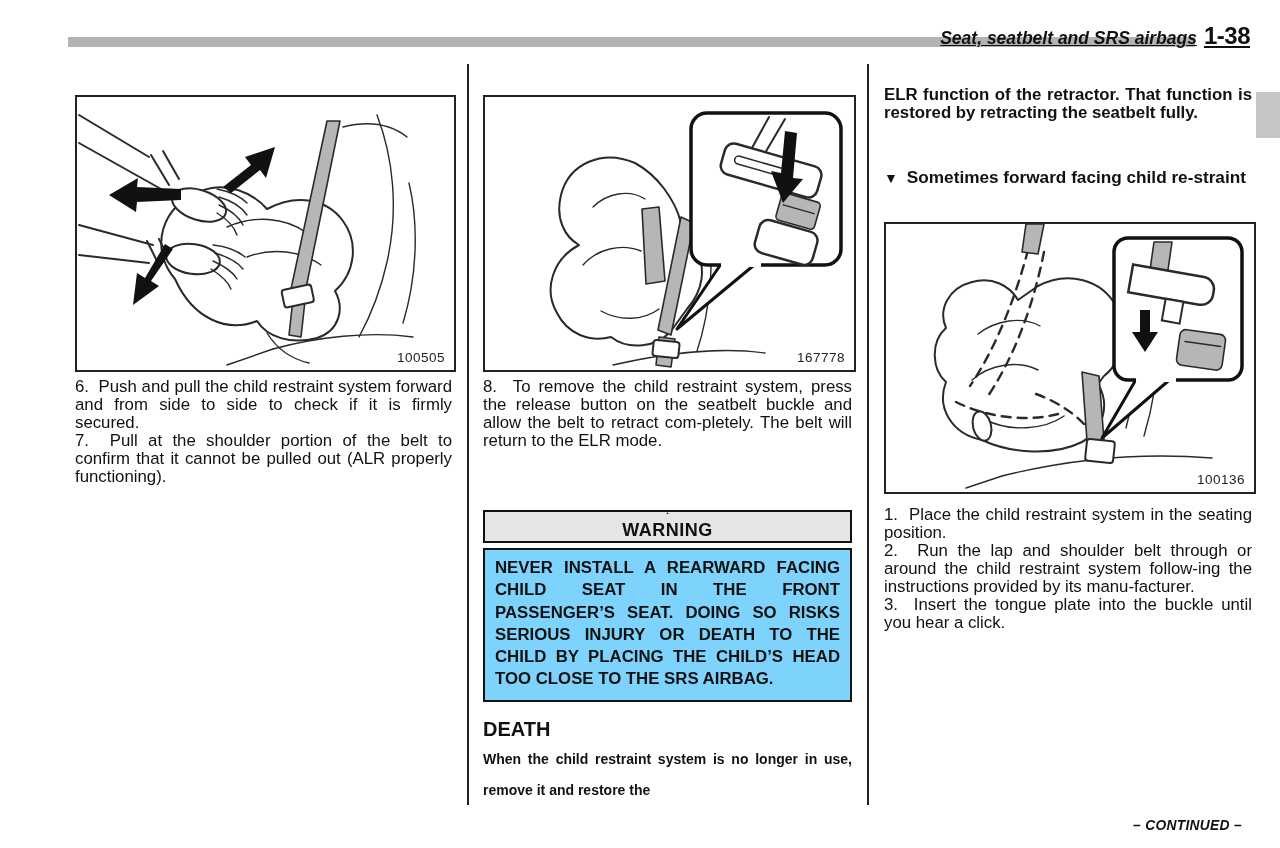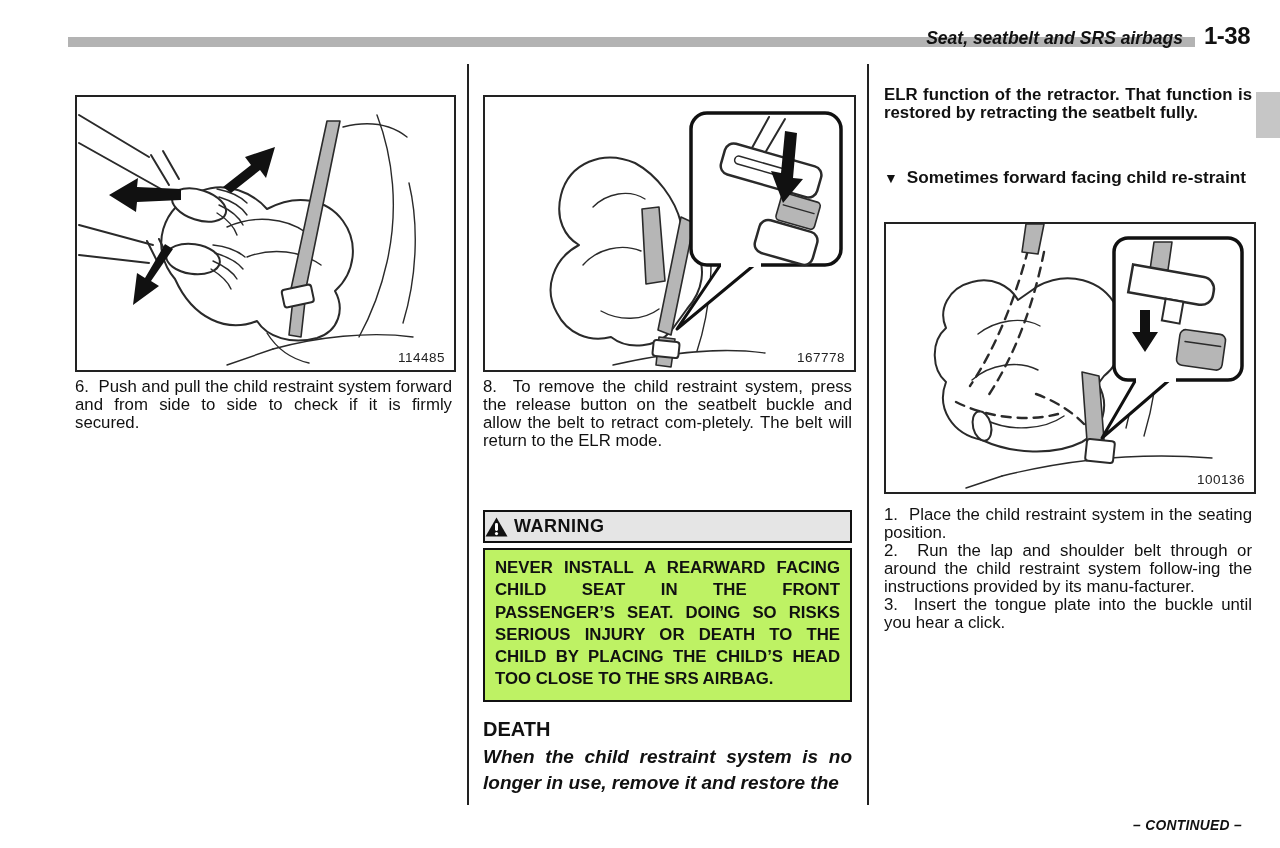--- a/index.html
+++ b/index.html
@@ -2,21 +2,21 @@
 <html><head>
 <meta charset="utf-8">
 <style>
   html,body{margin:0;padding:0;background:#ffffff;}
   .page{
     position:relative;width:1280px;height:848px;background:#fff;overflow:hidden;
     font-family:"Liberation Sans","DejaVu Sans",sans-serif;color:#111;
   }
   
   .header-bar{position:absolute;left:68px;top:37px;width:1127px;height:10px;background:#b3b3b3;}
-  .header-text{position:absolute;right:30px;top:22px;display:flex;align-items:baseline;gap:21px;white-space:nowrap;}
+  .header-text{position:absolute;right:30px;top:22px;display:flex;align-items:baseline;gap:7px;white-space:nowrap;text-decoration:underline;}
   .header-title{font-size:17.5px;font-weight:bold;font-style:italic;}
   .header-page{font-size:24px;font-weight:bold;letter-spacing:-0.5px;}
   .edge-tab{position:absolute;right:0;top:92px;width:24px;height:46px;background:#c6c6c6;}
   
   .vrule{position:absolute;top:64px;width:2px;height:741px;background:#222;}
   .vrule.r1{left:467px;}
   .vrule.r2{left:867px;}
   
   .figure{position:absolute;border:2px solid #222;background:#fff;}
   .fig1{left:75px;top:95px;width:377px;height:273px;}
@@ -27,28 +27,28 @@
   
   .txt{position:absolute;font-size:16.8px;line-height:18px;text-align:justify;}
   .txt p{margin:0;}
   .col-l{left:75px;width:377px;}
   .col-m{left:483px;width:369px;}
   .col-r{left:884px;width:368px;}
   .bold{font-weight:bold;}
   
   .warn-wrap{position:absolute;left:483px;top:510px;width:369px;}
   .warn-head{box-sizing:border-box;border:2px solid #111;background:#e5e5e5;height:33px;
-    display:flex;align-items:center;justify-content:flex-start;gap:6px;font-size:18px;font-weight:bold;letter-spacing:0.5px;}
-  .warn-body{box-sizing:border-box;border:2.5px solid #111;background:#bef264;margin-top:5px;
+    display:flex;align-items:center;justify-content:center;gap:6px;font-size:18px;font-weight:bold;letter-spacing:0.5px;flex-direction:column;}
+  .warn-body{box-sizing:border-box;border:2.5px solid #111;background:#7dd3fc;margin-top:5px;
     padding:7px 10px 9px 10px;font-size:16.8px;font-weight:bold;line-height:22.3px;text-align:justify;}
   .warn-icon{width:23px;height:20px;display:block;}
   
   .note-wrap{position:absolute;left:483px;top:718px;width:369px;}
   .note-title{font-size:20px;font-weight:bold;margin:0 0 3px 0;}
-  .note-body{font-size:19px;font-weight:bold;line-height:26px;text-align:justify;margin:0;font-style:italic;}
+  .note-body{font-size:14px;font-weight:bold;line-height:31px;text-align:justify;margin:0;}
   
   .sec-head{position:absolute;left:884px;top:166px;width:368px;display:flex;gap:9px;
     font-size:17.2px;font-weight:bold;line-height:22.5px;}
   .sec-head .marker{font-size:14px;line-height:24px;}
   .sec-head .sec-text{flex:1;}
   
   .continued{position:absolute;right:38px;bottom:15px;font-size:13.8px;font-weight:bold;font-style:italic;letter-spacing:0.3px;margin-left:16px;}
   
   .ln{fill:none;stroke:#2a2a2a;stroke-width:2;stroke-linecap:round;stroke-linejoin:round;}
   .lnthin{fill:none;stroke:#2a2a2a;stroke-width:1.4;stroke-linecap:round;stroke-linejoin:round;}
@@ -112,21 +112,21 @@
       </g>
       <path class="lnthin" d="M136 148 q20 2 32 12"></path>
       <path class="lnthin" d="M138 156 q20 6 28 16"></path>
       <path class="lnthin" d="M136 164 q18 8 24 18"></path>
       <path class="lnthin" d="M134 172 q16 10 20 20"></path>
 
       <path class="blackfill" d="M146 90 L174 68 L168 60 L198 50 L189 81 L183 73 L154 96 Z"></path>
       <path class="blackfill" d="M104 92 L60 90 L61 81 L32 98 L59 115 L60 105 L104 103 Z"></path>
       <path class="blackfill" d="M96 152 L74 184 L82 189 L56 208 L60 176 L68 181 L88 147 Z"></path>
     </svg>
-    <span class="fig-label">114485</span>
+    <span class="fig-label">100505</span>
   </div>
 
   <div class="figure fig2">
     <svg viewBox="0 0 369 273">
 
       <path class="lnthin" d="M222 118 C230 158 226 212 212 254"></path>
       <path class="lnthin" d="M128 268 C180 256 236 250 280 256"></path>
 
       <path class="ln" d="M150 66 C118 52 84 66 76 98 C70 122 80 140 94 148 C68 162 58 192 72 216 C82 236 104 246 126 240 C144 254 172 250 186 234 L202 212 C218 194 222 170 210 152 L196 126 C190 102 172 78 150 66 Z"></path>
       <path class="lnthin" d="M108 110 C122 96 144 92 160 102"></path>
@@ -203,20 +203,21 @@
         <path class="lnthin" d="M298 120 L334 120"></path>
       </g>
 
       <path class="blackfill" d="M254 86 L254 108 L246 108 L259 128 L272 108 L264 108 L264 86 Z"></path>
     </svg>
     <span class="fig-label">100136</span>
   </div>
 
   <div class="txt col-l" style="top:378px;">
     <p>6.&nbsp; Push and pull the child restraint system forward and from side to side to check if it is firmly secured.</p>
+    <p>7.&nbsp; Pull at the shoulder portion of the belt to confirm that it cannot be pulled out (ALR properly functioning).</p>
   </div>
 
   <div class="txt col-m" style="top:378px;">
     <p>8.&nbsp; To remove the child restraint system, press the release button on the seatbelt buckle and allow the belt to retract com-pletely. The belt will return to the ELR mode.</p>
   </div>
 
   <div class="warn-wrap">
     <div class="warn-head">
       <svg class="warn-icon" viewBox="0 0 23 20">
         <path d="M11.5 0.5 L22.5 19.5 L0.5 19.5 Z" fill="#111"></path>

